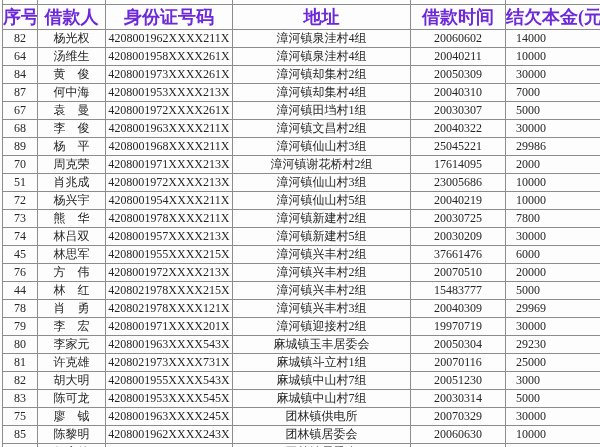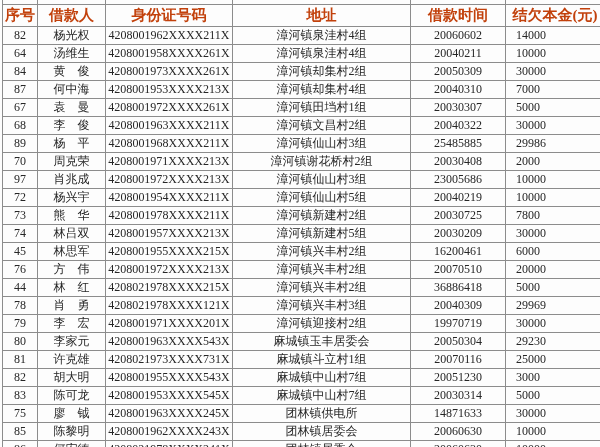--- a/index.html
+++ b/index.html
@@ -29,23 +29,23 @@
     font-weight: normal;
   }
   
   tr.cut-row td {
     height: 4px;
     border-top: none;
     border-bottom: none;
   }
   tr.header-row th {
     height: 21px;
-    font-size: 15px;
+    font-size: 18px;
     font-weight: bold;
-    color: #c2410c;
+    color: #6d28d9;
     text-align: center;
     vertical-align: middle;
   }
   tr.data-row td {
     height: 14px;
     font-size: 12px;
     text-align: center;
     vertical-align: middle;
     color: #262626;
   }
@@ -140,33 +140,33 @@
           <td>4208001963XXXX211X</td>
           <td>漳河镇文昌村2组</td>
           <td>20040322</td>
           <td class="amount-cell">30000</td>
         </tr>
         <tr class="data-row">
           <td>89</td>
           <td>杨　平</td>
           <td>4208001968XXXX211X</td>
           <td>漳河镇仙山村3组</td>
-          <td>25485885</td>
+          <td>25045221</td>
           <td class="amount-cell">29986</td>
         </tr>
         <tr class="data-row">
           <td>70</td>
           <td>周克荣</td>
           <td>4208001971XXXX213X</td>
           <td>漳河镇谢花桥村2组</td>
-          <td>20030408</td>
+          <td>17614095</td>
           <td class="amount-cell">2000</td>
         </tr>
         <tr class="data-row">
-          <td>97</td>
+          <td>51</td>
           <td>肖兆成</td>
           <td>4208001972XXXX213X</td>
           <td>漳河镇仙山村3组</td>
           <td>23005686</td>
           <td class="amount-cell">10000</td>
         </tr>
         <tr class="data-row">
           <td>72</td>
           <td>杨兴宇</td>
           <td>4208001954XXXX211X</td>
@@ -188,37 +188,37 @@
           <td>4208001957XXXX213X</td>
           <td>漳河镇新建村5组</td>
           <td>20030209</td>
           <td class="amount-cell">30000</td>
         </tr>
         <tr class="data-row">
           <td>45</td>
           <td>林思军</td>
           <td>4208001955XXXX215X</td>
           <td>漳河镇兴丰村2组</td>
-          <td>16200461</td>
+          <td>37661476</td>
           <td class="amount-cell">6000</td>
         </tr>
         <tr class="data-row">
           <td>76</td>
           <td>方　伟</td>
           <td>4208001972XXXX213X</td>
           <td>漳河镇兴丰村2组</td>
           <td>20070510</td>
           <td class="amount-cell">20000</td>
         </tr>
         <tr class="data-row">
           <td>44</td>
           <td>林　红</td>
           <td>4208021978XXXX215X</td>
           <td>漳河镇兴丰村2组</td>
-          <td>36886418</td>
+          <td>15483777</td>
           <td class="amount-cell">5000</td>
         </tr>
         <tr class="data-row">
           <td>78</td>
           <td>肖　勇</td>
           <td>4208021978XXXX121X</td>
           <td>漳河镇兴丰村3组</td>
           <td>20040309</td>
           <td class="amount-cell">29969</td>
         </tr>
@@ -260,21 +260,21 @@
           <td>4208001953XXXX545X</td>
           <td>麻城镇中山村7组</td>
           <td>20030314</td>
           <td class="amount-cell">5000</td>
         </tr>
         <tr class="data-row">
           <td>75</td>
           <td>廖　钺</td>
           <td>4208001963XXXX245X</td>
           <td>团林镇供电所</td>
-          <td>14871633</td>
+          <td>20070329</td>
           <td class="amount-cell">30000</td>
         </tr>
         <tr class="data-row">
           <td>85</td>
           <td>陈黎明</td>
           <td>4208001962XXXX243X</td>
           <td>团林镇居委会</td>
           <td>20060630</td>
           <td class="amount-cell">10000</td>
         </tr>

